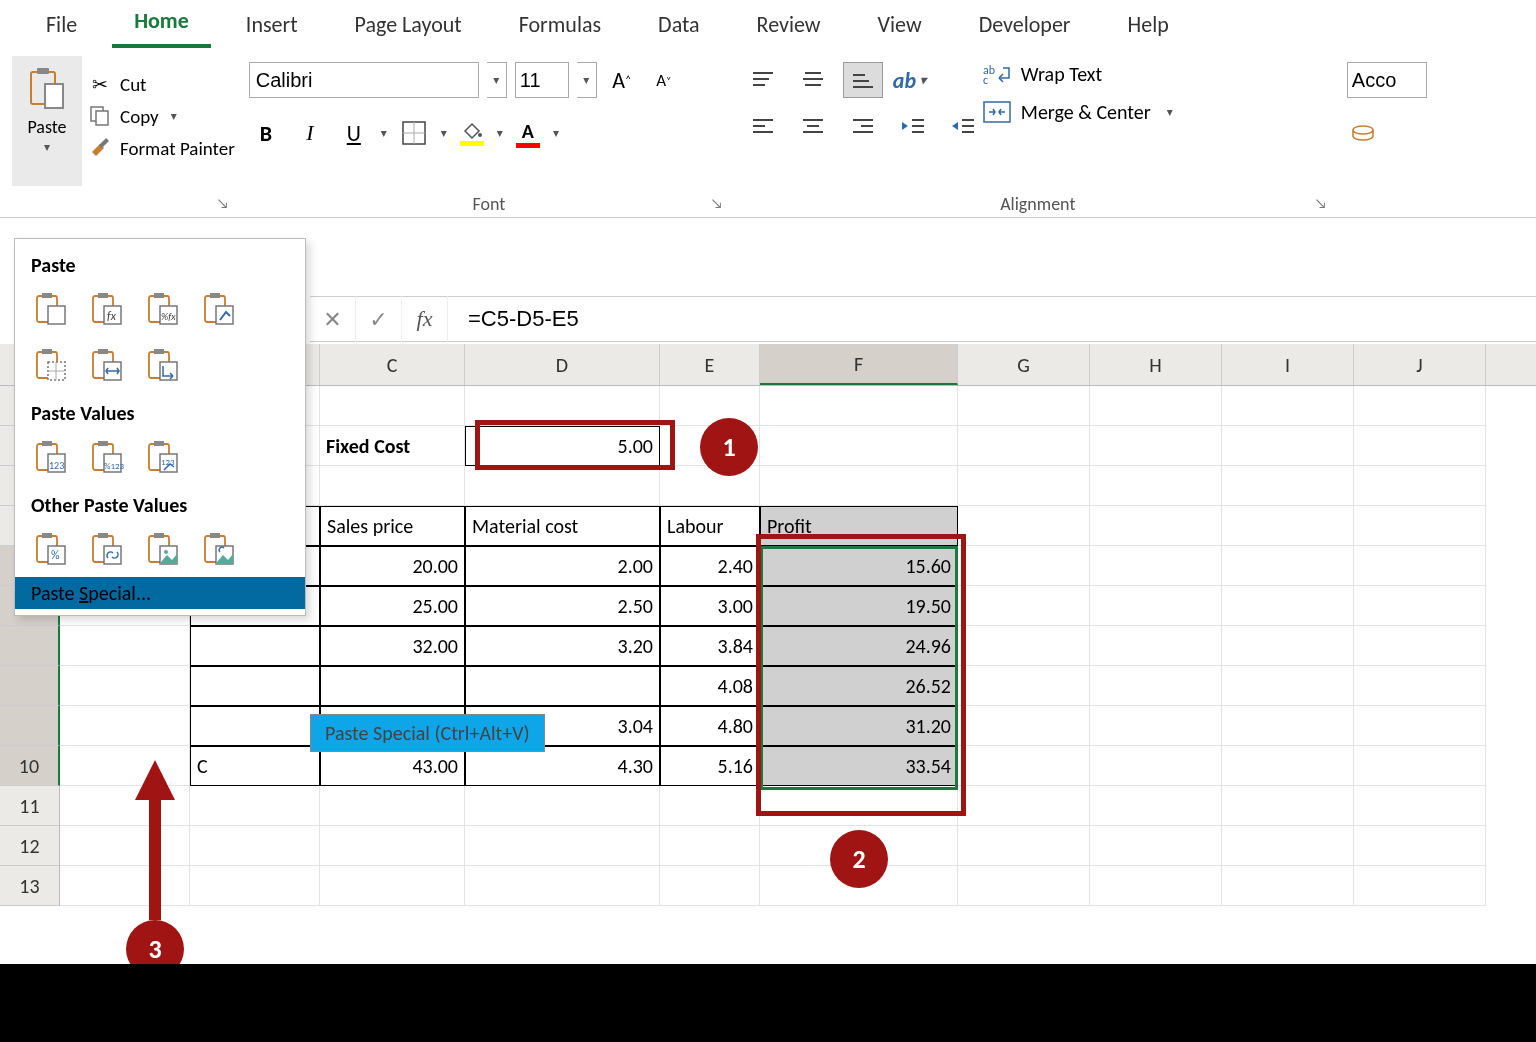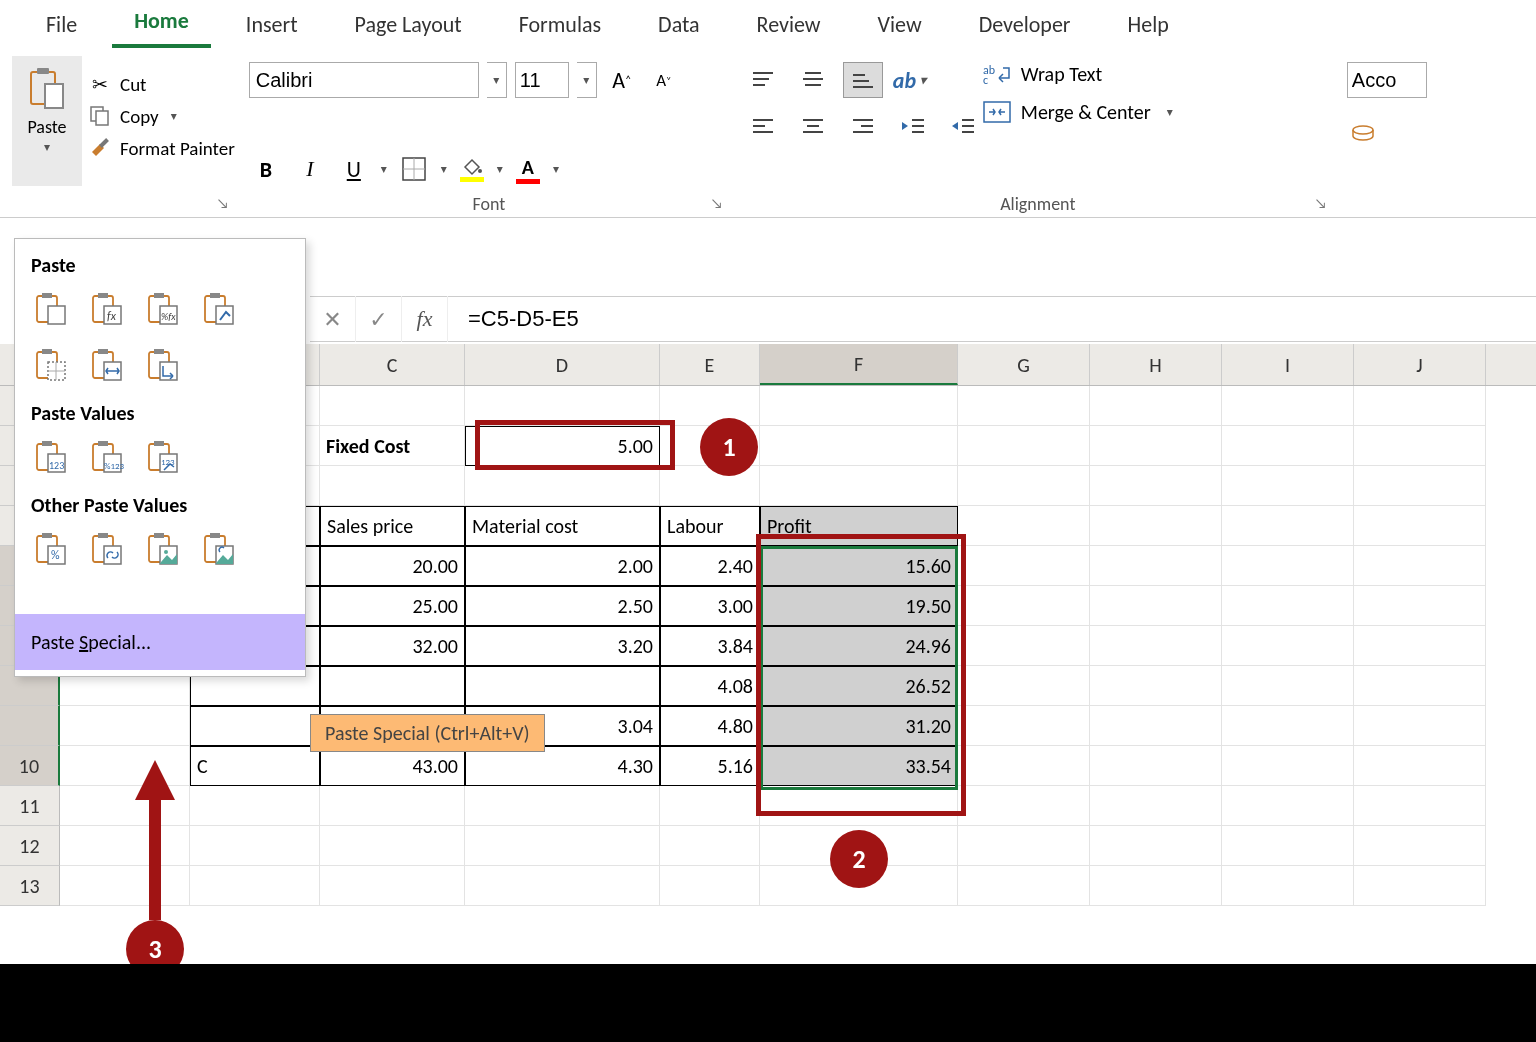--- a/index.html
+++ b/index.html
@@ -51,24 +51,24 @@
 
 .number-group { padding-top: 6px; }
 .number-select { width: 80px; height: 36px; font-size: 20px; border: 1px solid #aaa; padding: 12px 4px; }
 .curr-btn { width: 36px; height: 34px; display: flex; align-items: center; justify-content: center; cursor: pointer; margin-top: 18px; }
 
 
 .paste-menu { position: absolute; left: 14px; top: 238px; width: 292px; background: #fff; border: 1px solid #bbb; box-shadow: 4px 4px 8px rgba(0,0,0,0.15); z-index: 50; padding: 6px 0; }
 .pm-title { font-weight: 700; font-size: 20px; padding: 8px 16px; }
 .pm-icons { display: flex; flex-wrap: wrap; gap: 16px; padding: 4px 16px 8px 16px; }
 .pm-icon { width: 40px; height: 40px; cursor: pointer; display: flex; align-items: center; justify-content: center; }
-.pm-special { padding: 16px 16px; font-size: 20px; background: #c4b5fd; cursor: pointer; margin-top: 37px; }
+.pm-special { padding: 4px 16px; font-size: 20px; background: #0369a1; cursor: pointer; }
 .pm-special u { text-decoration: underline; }
 
-.tooltip { position: absolute; left: 310px; top: 714px; background: #fdba74; border: 1px solid #888; padding: 6px 14px; font-size: 20px; color: #444; z-index: 60; }
+.tooltip { position: absolute; left: 310px; top: 714px; background: #0ea5e9; border: 1px solid #888; padding: 6px 14px; font-size: 20px; color: #444; z-index: 60; }
 
 
 .formula-bar { position: absolute; top: 296px; left: 310px; right: 0; height: 46px; display: flex; align-items: center; border-top: 1px solid #ccc; border-bottom: 1px solid #ccc; background: #fff; }
 .fb-btn { width: 46px; height: 46px; display: flex; align-items: center; justify-content: center; font-size: 22px; color: #888; cursor: pointer; border-right: 1px solid #eee; }
 .fb-fx { font-style: italic; font-family: "Times New Roman", serif; color: #555; }
 .fb-input { flex: 1; border: none; height: 100%; font-size: 22px; padding-left: 20px; outline: none; }
 
 
 .grid { position: absolute; top: 344px; left: 0; right: 0; bottom: 0; }
 .col-headers { display: flex; background: #eceae6; height: 42px; border-bottom: 1px solid #bbb; }
@@ -154,21 +154,21 @@
               <path d="M4 16 L12 8 L16 12 L8 20 Z" fill="#c97d2e"></path>
               <rect x="14" y="2" width="4" height="10" transform="rotate(45 16 7)" fill="#777"></rect>
             </svg>
           </span>
           <span>Format Painter</span>
         </div>
     </div>
     <div class="dialog-launcher">↘</div>
   </div>
 
-  <div class="group font-group" style="width:480px;gap:36px;">
+  <div class="group font-group" style="width:480px;">
     <div class="row1">
       <input class="font-name-input" value="Calibri" style="">
       <div class="caret-sm">▾</div>
       <input class="font-size-input" value="11" style="">
       <div class="caret-sm">▾</div>
       <div class="aa-btn">A<sup style="font-size:12px">˄</sup></div>
       <div class="aa-btn" style="font-size:17px">A<sup style="font-size:10px">˅</sup></div>
     </div>
     <div class="row2">
       <div class="fmt-btn bold">B</div>

